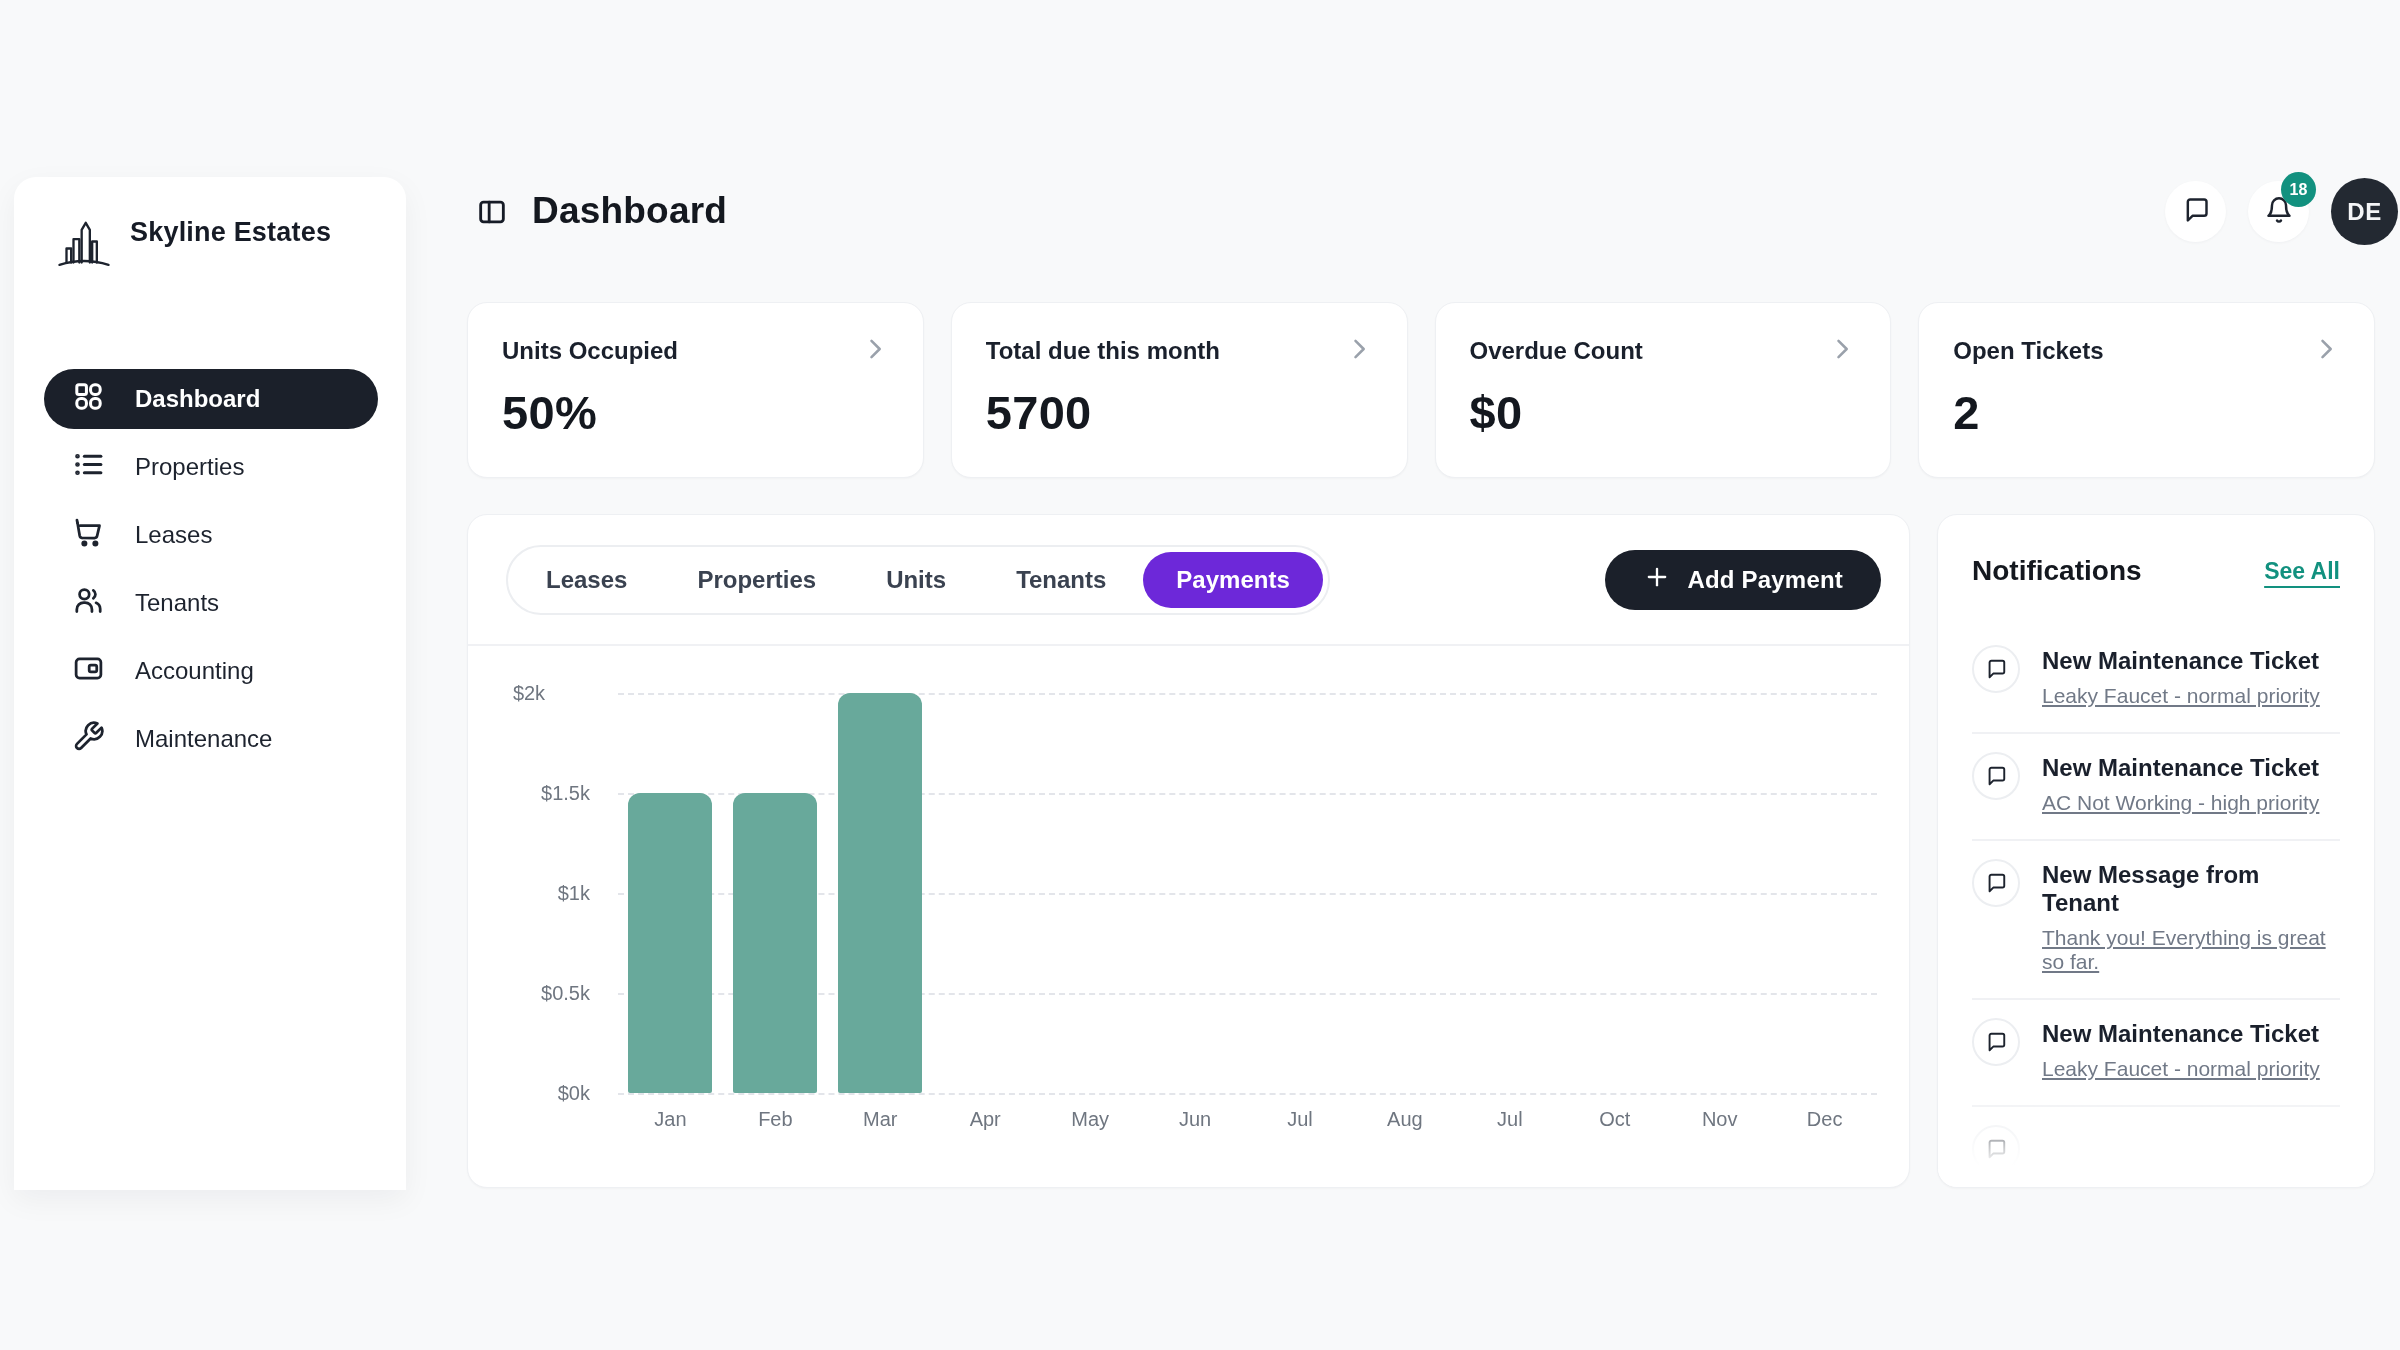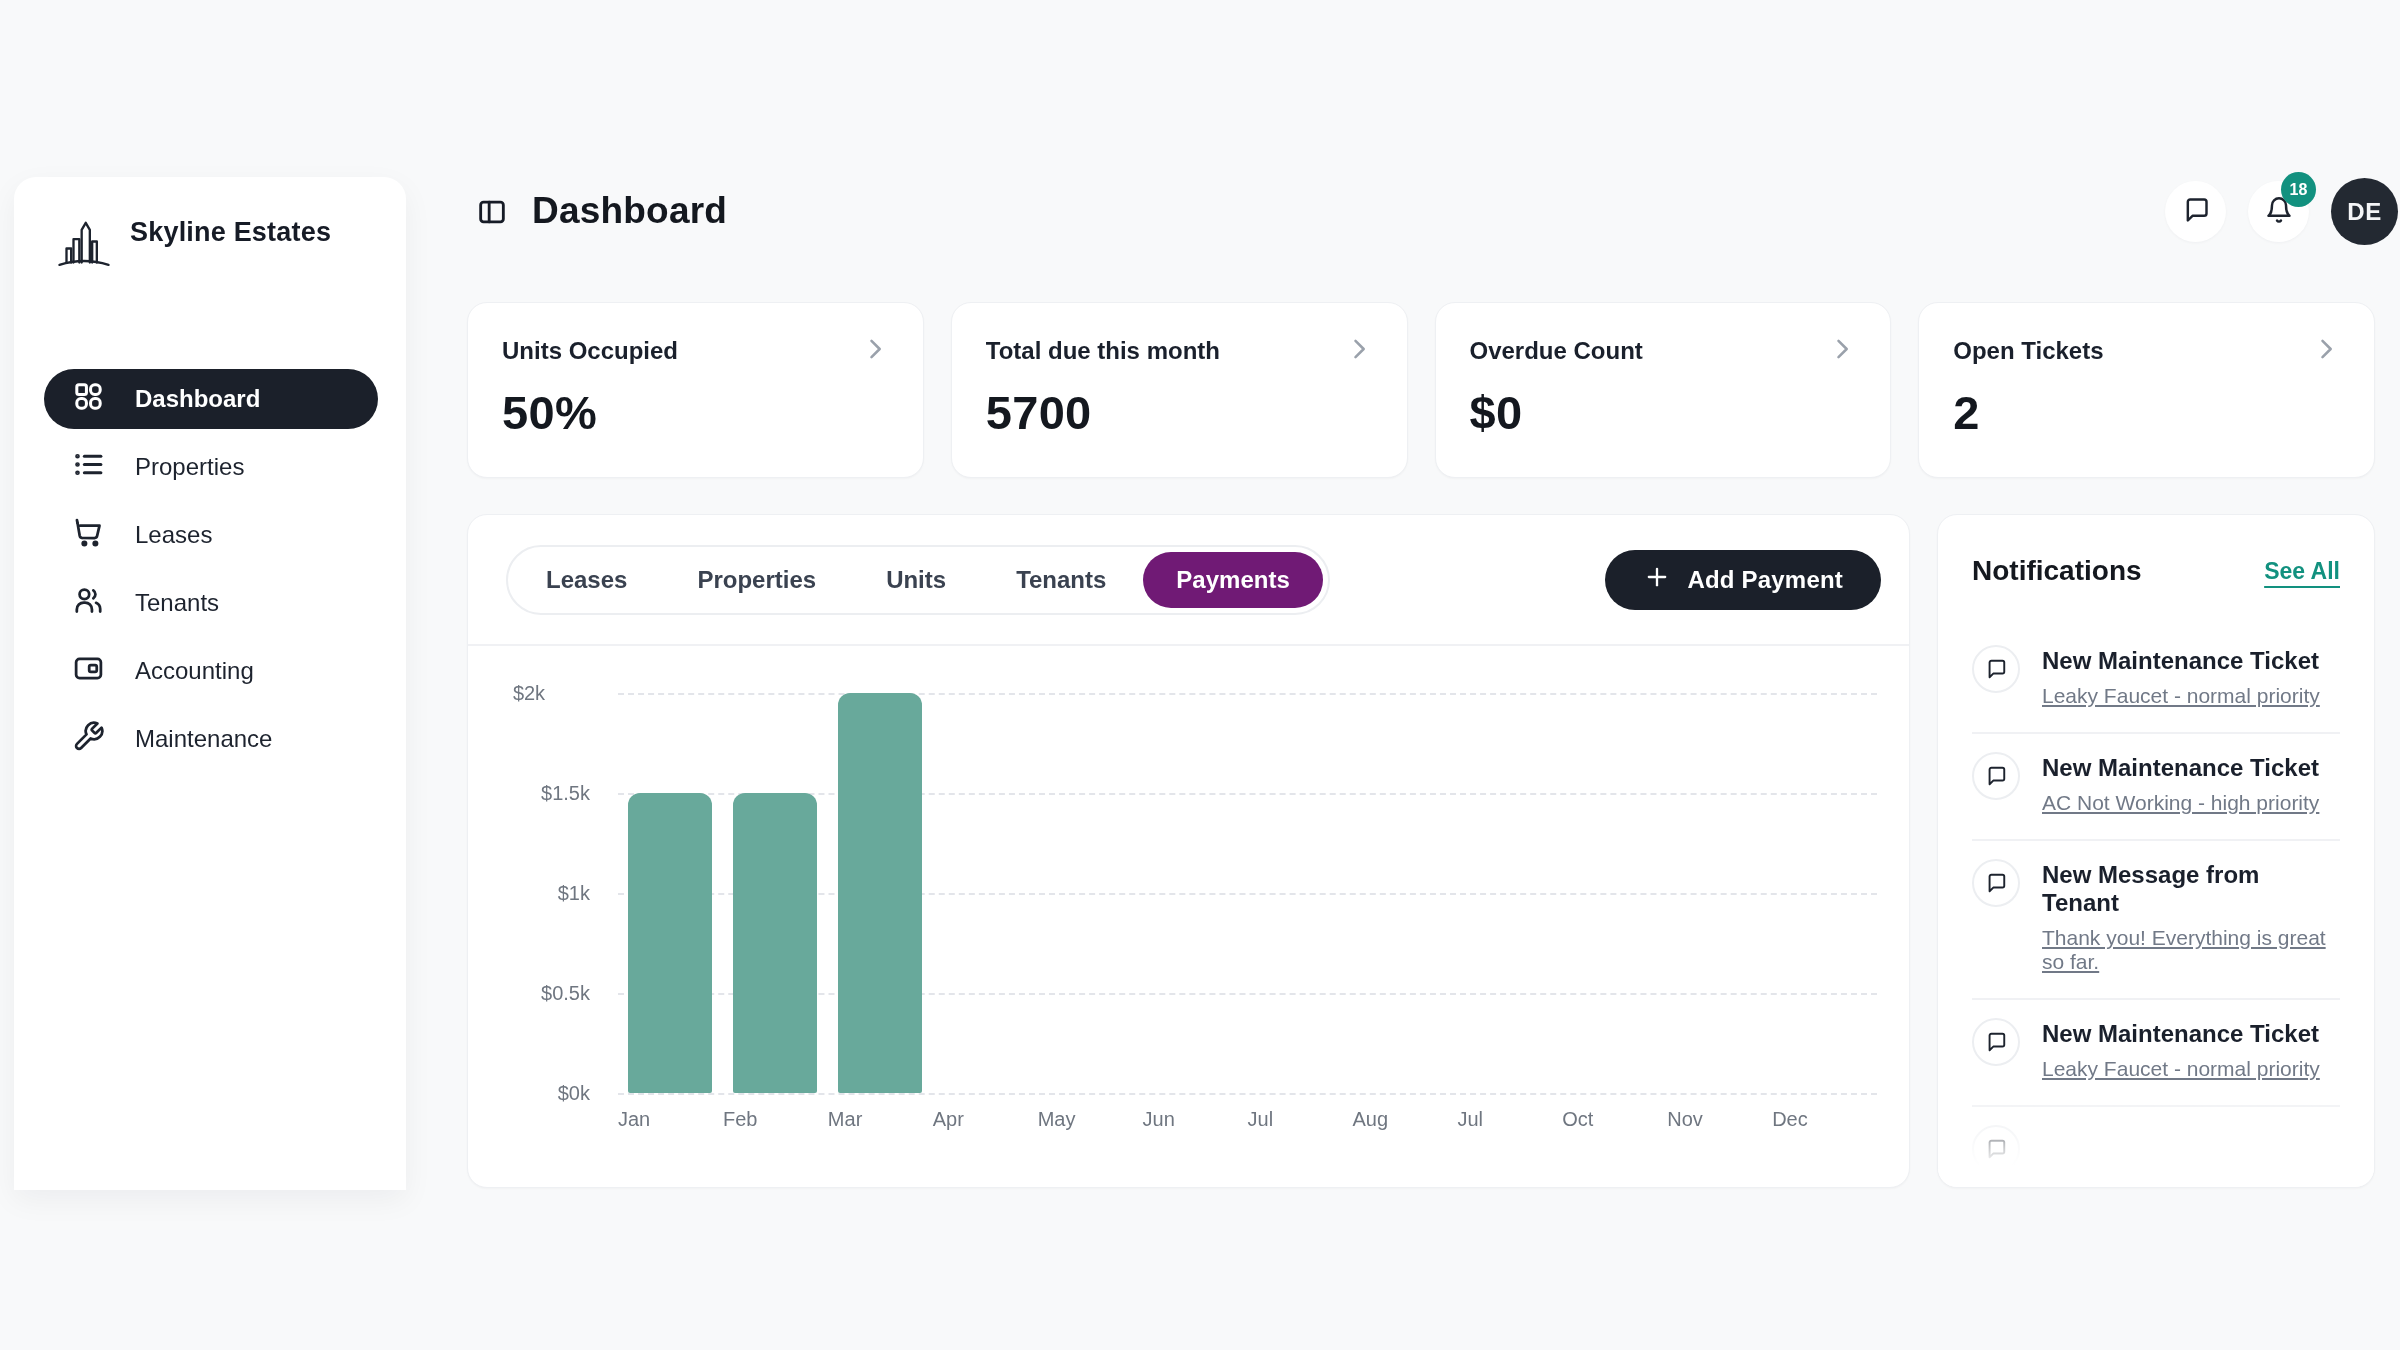--- a/index.html
+++ b/index.html
@@ -82,21 +82,21 @@
   }
   .tab-group {
     display:inline-flex; align-items:center; gap:4px;
     border:2px solid #eceef1; border-radius:999px; padding:5px; background:#fff;
   }
   .tab {
     border:none; background:none; cursor:pointer; border-radius:999px;
     padding:14px 33px; font-size:24px; font-weight:600; color:#3a4250;
     font-family:inherit;
   }
-  .tab.active { background:#701a75; color:#ffffff; font-weight:700; }
+  .tab.active { background:#6d28d9; color:#ffffff; font-weight:700; }
   .add-payment-btn {
     display:flex; align-items:center; gap:16px; background:#1b202a; color:#fff;
     border:none; border-radius:999px; padding:0 38px; height:60px; cursor:pointer;
     font-size:24px; font-weight:700; font-family:inherit; letter-spacing:.2px;
   }
   .add-payment-btn svg { width:28px; height:28px; }
 
   
   .chart { position:absolute; left:0; top:131px; right:0; bottom:0; }
   .plot { position:absolute; left:150px; right:32px; top:47px; height:400px; }
@@ -105,21 +105,21 @@
     border-top:2px dashed #e3e5ea;
   }
   .y-label {
     position:absolute; left:0; width:122px; text-align:right;
     font-size:20px; color:#6f7680; transform:translateY(-50%);
   }
   .bar {
     position:absolute; bottom:0; border-radius:12px 12px 2px 2px;
   }
   .x-labels { position:absolute; left:150px; right:32px; top:462px; display:flex; }
-  .x-label { flex:1; font-size:20px; color:#6f7680; }
+  .x-label { flex:1; text-align:center; font-size:20px; color:#6f7680; }
 
   
   .notif-card {
     position:absolute; left:1937px; top:514px; width:438px; height:674px;
     background:#fff; border:1px solid #eef0f3; border-radius:20px;
     padding:40px 34px 0 34px; overflow:hidden;
     box-shadow:0 1px 2px rgba(16,24,40,.03);
   }
   .notif-head { display:flex; align-items:center; justify-content:space-between; }
   .notif-title { font-size:28px; font-weight:700; color:#14181f; }

